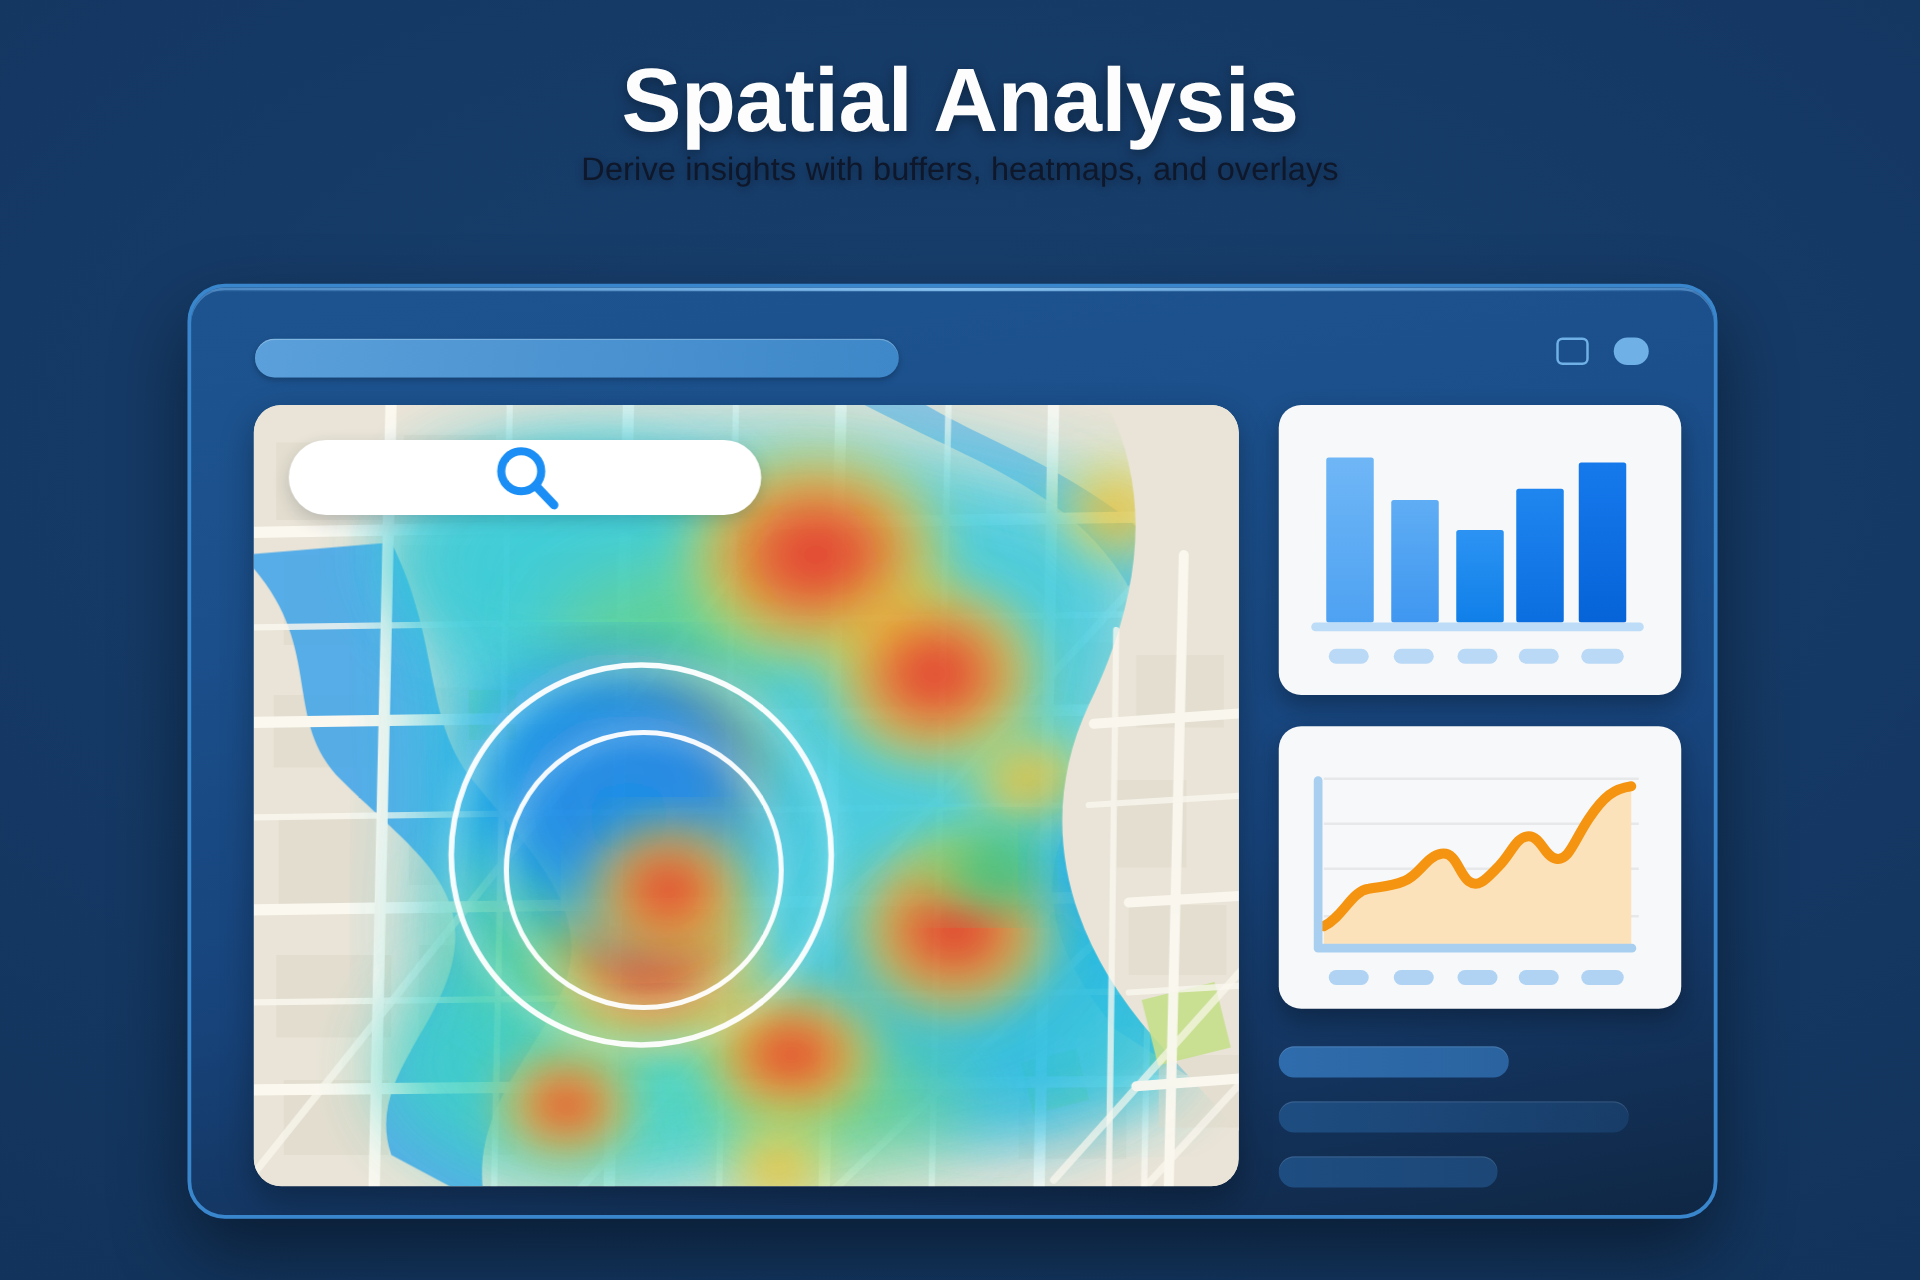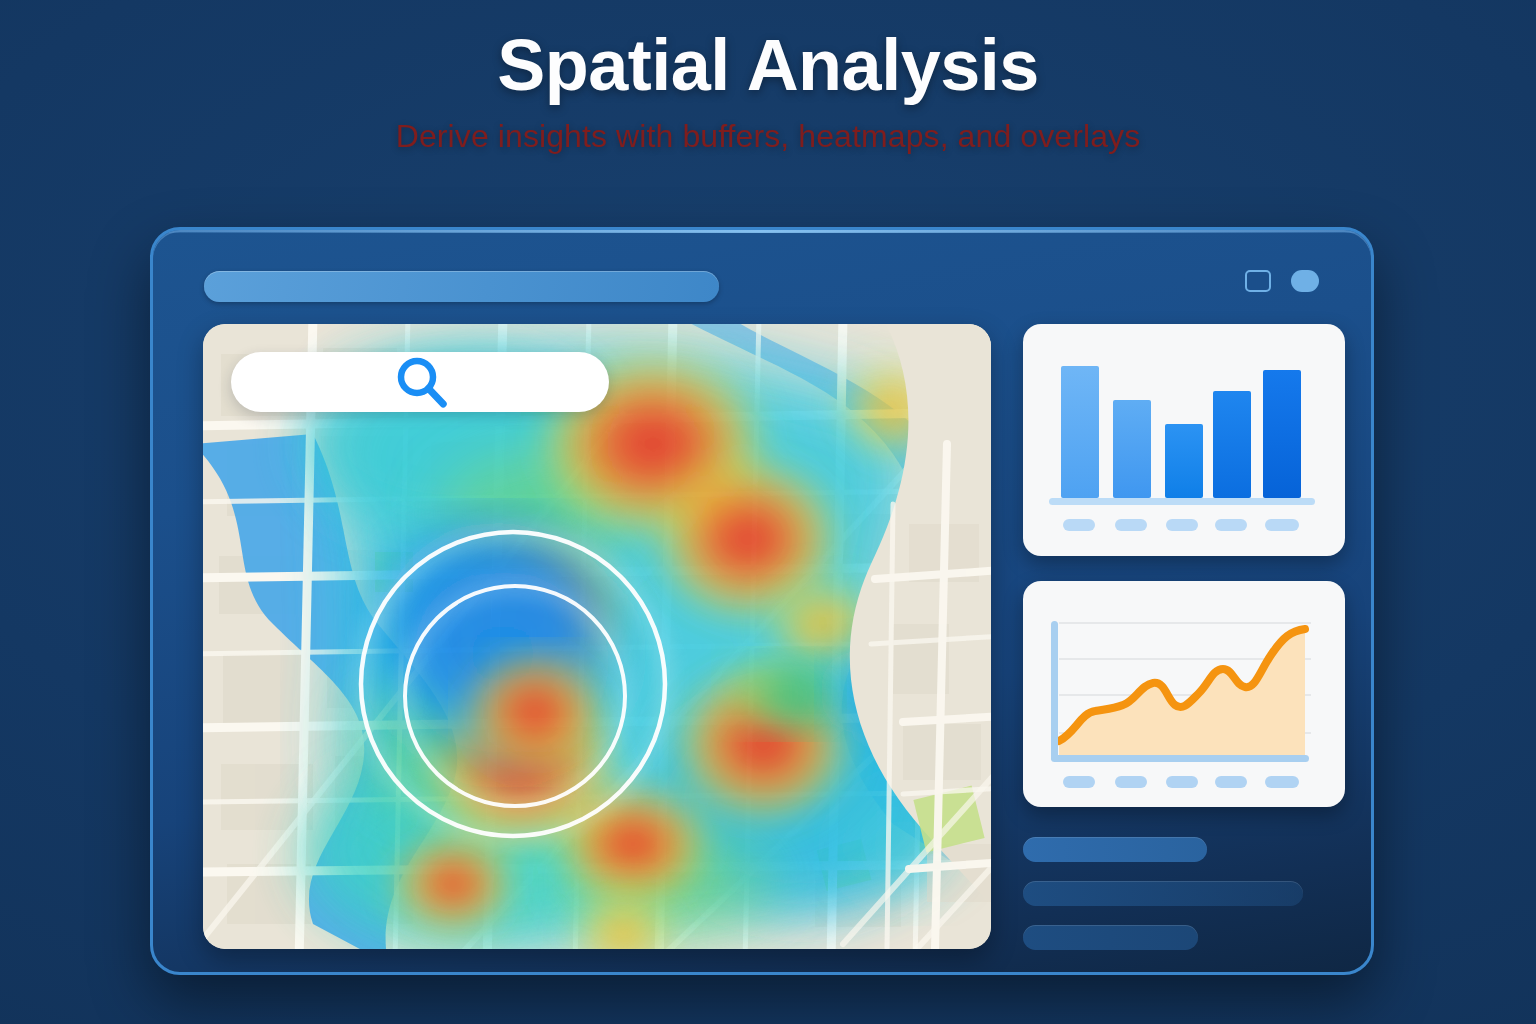--- a/index.html
+++ b/index.html
@@ -11,35 +11,34 @@
   body {
     background: radial-gradient(ellipse 130% 110% at 50% 35%, #18406e 0%, #143863 45%, #102e52 100%);
     position: relative;
   }
 
   
   .header {
     position: absolute;
     top: 0; left: 0; right: 0;
     text-align: center;
-    padding-top: 28px;
+    padding-top: 44px;
   }
   .page-title {
     font-size: 72px;
     font-weight: 700;
     color: #fdfdfe;
     letter-spacing: -0.5px;
     line-height: 1.05;
     text-shadow: 0 3px 10px rgba(0,0,0,0.35);
   }
   .page-subtitle {
-    margin-top: 14px;
-    font-size: 32px;
+    font-size: 26px;
     font-weight: 400;
-    color: #7f1d1d;
+    color: #0f172a;
     letter-spacing: 0.1px;
     text-shadow: 0 2px 7px rgba(0,0,0,0.3);
   }
 
   
   .window {
     position: absolute;
     left: 150px; top: 227px;
     width: 1224px; height: 748px;
     border-radius: 30px;

